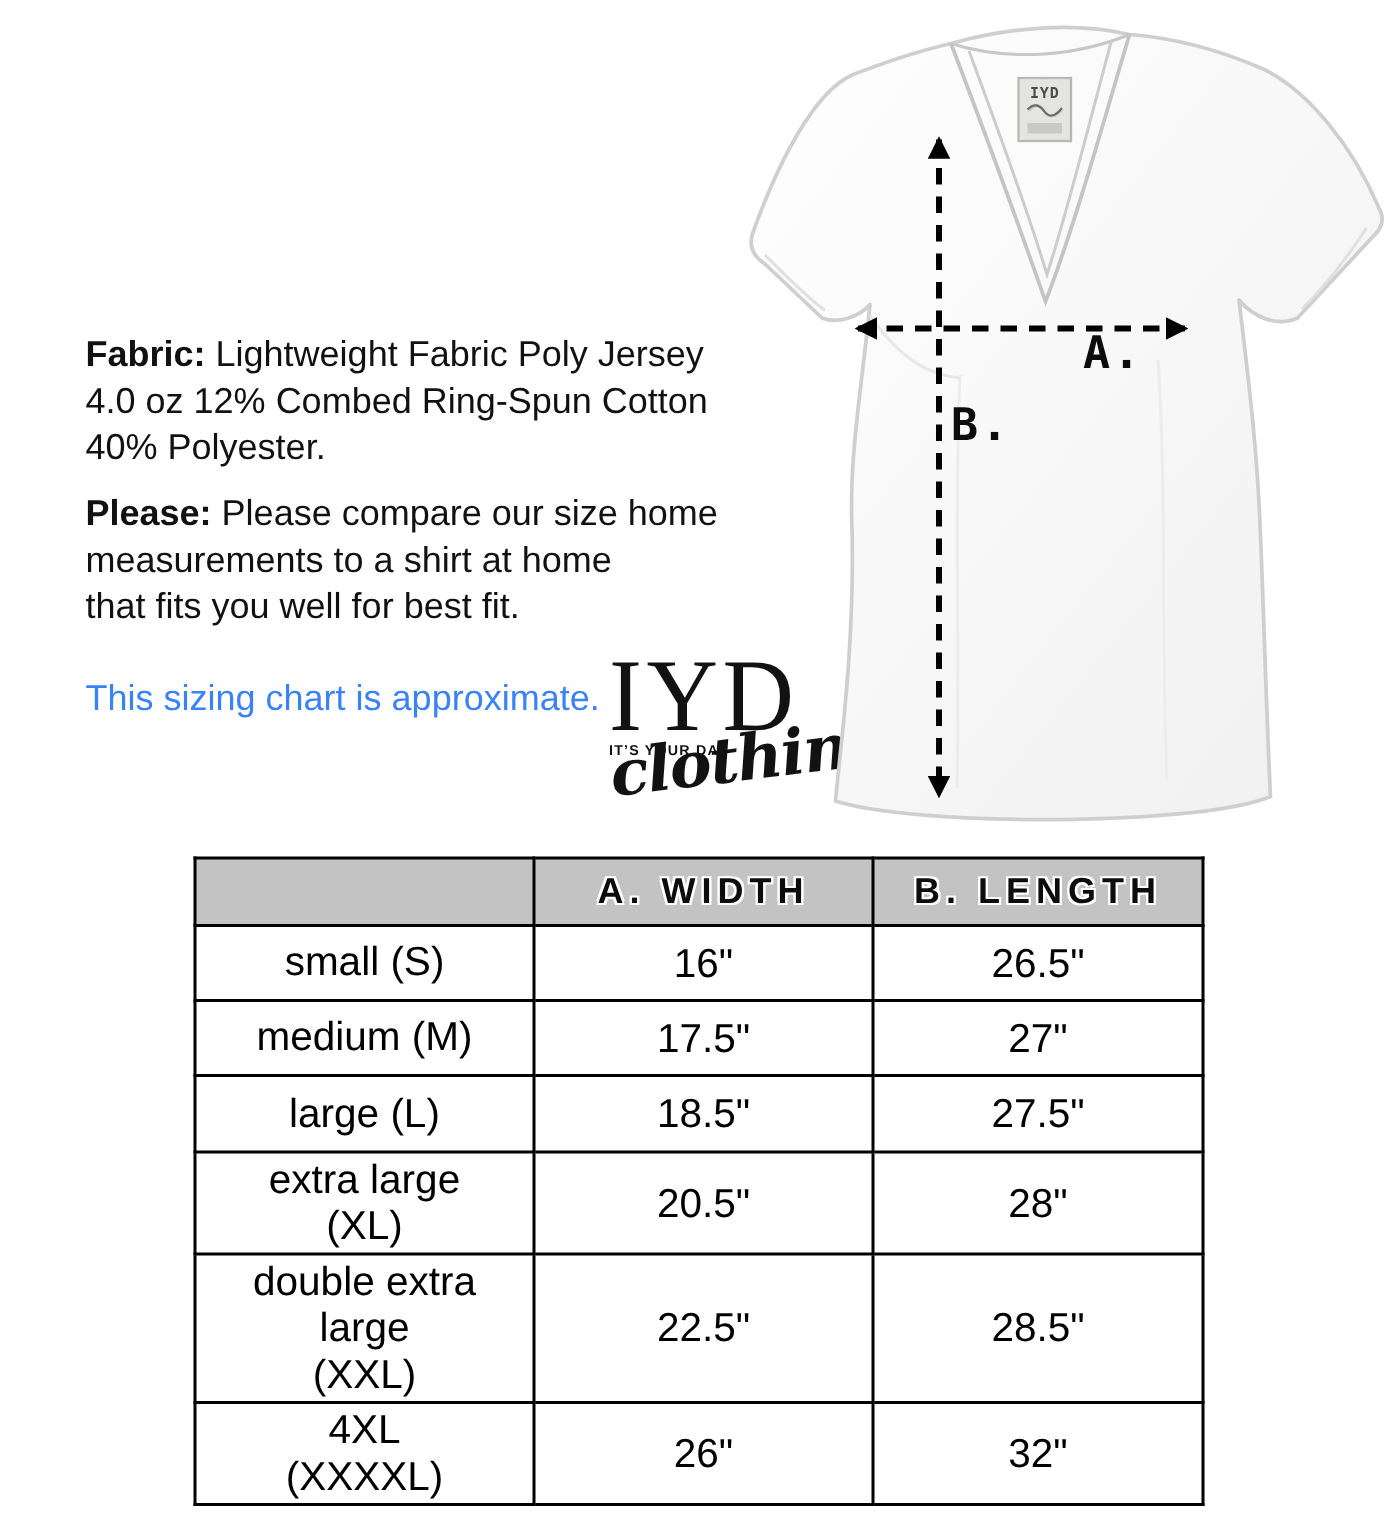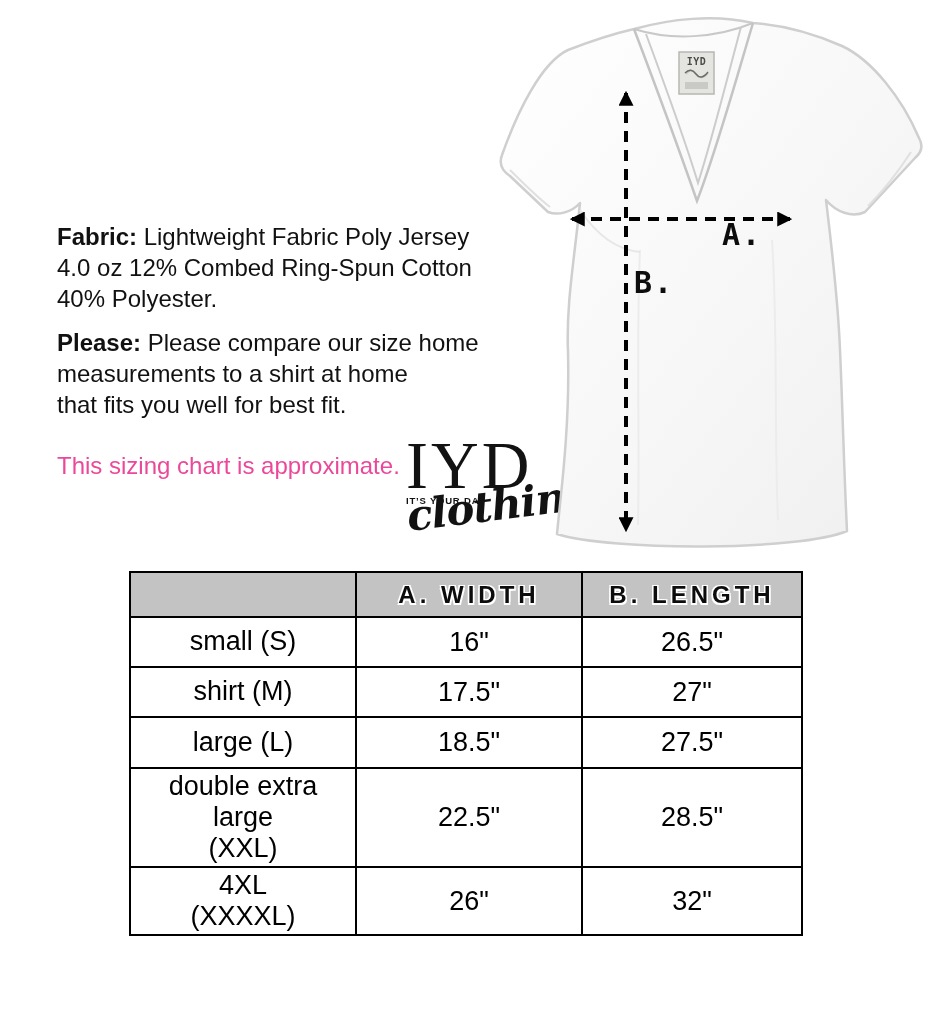--- a/index.html
+++ b/index.html
@@ -38,21 +38,21 @@
   .para-fabric { top: 221px; }
   .para-sizing { top: 327px; }
   .para b { font-weight: bold; }
   .pline { display: block; }
   .pline .inline-label { font-weight: bold; }
 
   .approx-note {
     position: absolute;
     left: 57px; top: 452px;
     font-size: 24px;
-    color: #ec4899;
+    color: #3b82f6;
   }
 
   
   .logo {
     position: absolute;
     left: 406px; top: 437px;
     width: 140px;
     color: #121212;
   }
   .logo-iyd {
@@ -242,34 +242,42 @@
       <tr class="rh-s">
         <td class="size-cell">
           <span class="cell-line">small (S)</span>
 
         </td>
         <td class="num-cell">16"</td>
         <td class="num-cell">26.5"</td>
       </tr>
       <tr class="rh-s">
         <td class="size-cell">
-          <span class="cell-line">shirt (M)</span>
+          <span class="cell-line">medium (M)</span>
 
         </td>
         <td class="num-cell">17.5"</td>
         <td class="num-cell">27"</td>
       </tr>
       <tr class="rh-m">
         <td class="size-cell">
           <span class="cell-line">large (L)</span>
 
         </td>
         <td class="num-cell">18.5"</td>
         <td class="num-cell">27.5"</td>
       </tr>
+      <tr class="rh-s">
+        <td class="size-cell">
+          <span class="cell-line">extra large (XL)</span>
+
+        </td>
+        <td class="num-cell">20.5"</td>
+        <td class="num-cell">28"</td>
+      </tr>
       <tr class="rh-l">
         <td class="size-cell">
           <span class="cell-line">double extra large</span>
           <span class="cell-line">(XXL)</span>
         </td>
         <td class="num-cell">22.5"</td>
         <td class="num-cell">28.5"</td>
       </tr>
       <tr class="rh-xl">
         <td class="size-cell">

